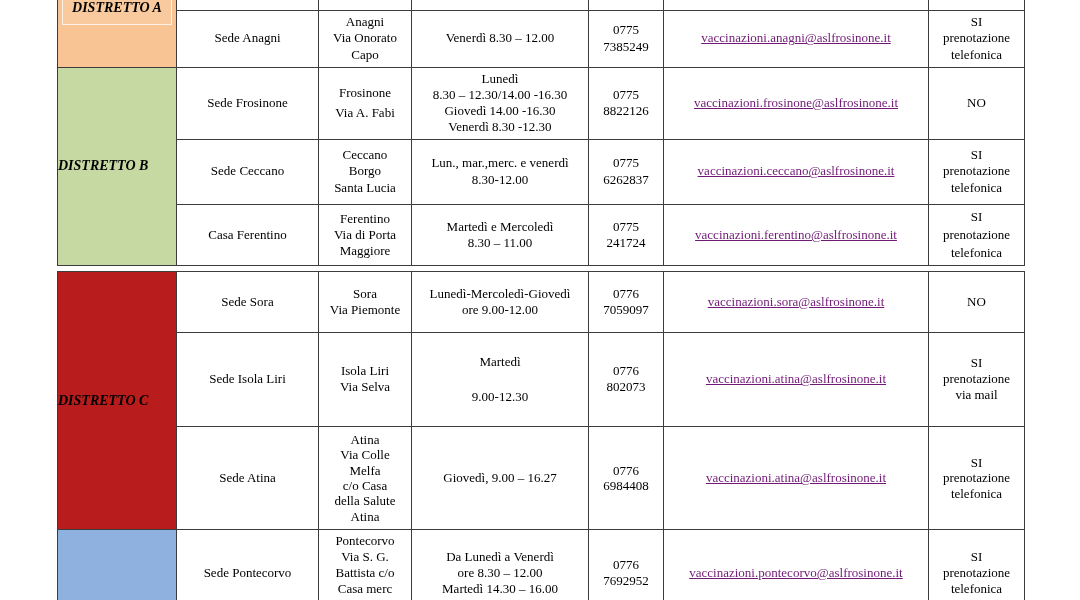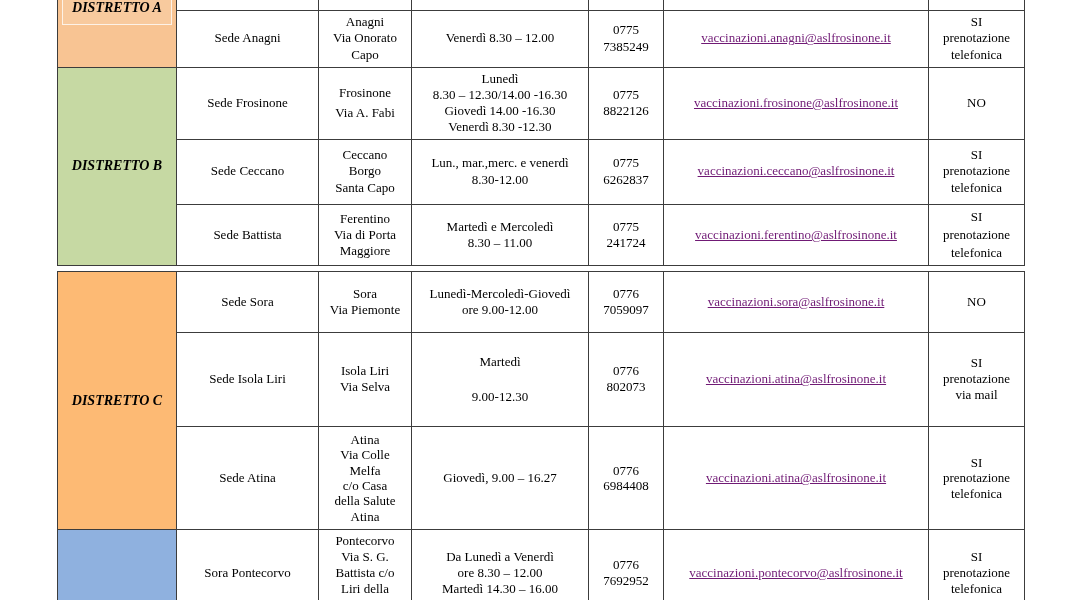--- a/index.html
+++ b/index.html
@@ -31,21 +31,21 @@
   tr.row-sora{height:61px;}
   tr.row-isola{height:60px;}
   tr.row-atina{height:103px;}
   tr.row-pontecorvo{height:87px;}
   tr.row-cassino{height:40px;}
   
   table.t0 tr:first-child td{border-top:none;}
   
   td.district{position:relative;padding:0;overflow:visible;}
   .district-label{font-weight:bold;font-style:italic;font-size:14px;white-space:nowrap;}
-  .ov-center{position:absolute;left:0;top:0;right:0;bottom:0;display:flex;align-items:center;justify-content:center;}
+  .ov-center{position:absolute;left:0;top:0;right:0;bottom:0;display:flex;align-items:center;justify-content:flex-start;}
   .label-box-top{
     position:absolute;left:4px;right:4px;top:-10px;height:33px;
     border:1px solid rgba(255,255,255,0.75);background:rgba(255,255,255,0.10);
     display:flex;align-items:center;justify-content:center;
   }
   .label-box-bottom{
     position:absolute;left:4px;right:4px;top:72px;bottom:-26px;
     border:1px solid rgba(25,60,115,0.40);
     display:flex;align-items:flex-start;justify-content:center;padding-top:9px;
   }
@@ -137,40 +137,40 @@
             <div class="book-line">NO</div>
           </td>
         </tr>
         <tr class="row-ceccano">
           <td>
             <div>Sede Ceccano</div>
           </td>
           <td>
             <div class="addr-line">Ceccano</div>
             <div class="addr-line">Borgo</div>
-            <div class="addr-line">Santa Capo</div>
+            <div class="addr-line">Santa Lucia</div>
           </td>
           <td>
             <div class="sched-line">Lun., mar.,merc. e venerdì</div>
             <div class="sched-line">8.30-12.00</div>
           </td>
           <td>
             <div class="phone-line">0775</div>
             <div class="phone-line">6262837</div>
           </td>
           <td><span class="email">vaccinazioni.ceccano@aslfrosinone.it</span></td>
           <td>
             <div class="book-line">SI</div>
             <div class="book-line">prenotazione</div>
             <div class="book-line">telefonica</div>
           </td>
         </tr>
         <tr class="row-ferentino">
           <td>
-            <div>Sede Battista</div>
+            <div>Casa Ferentino</div>
           </td>
           <td>
             <div class="addr-line">Ferentino</div>
             <div class="addr-line">Via di Porta</div>
             <div class="addr-line">Maggiore</div>
           </td>
           <td>
             <div class="sched-line">Martedì e Mercoledì</div>
             <div class="sched-line">8.30 – 11.00</div>
           </td>
@@ -192,21 +192,21 @@
         <col class="c-district">
         <col class="c-sede">
         <col class="c-address">
         <col class="c-schedule">
         <col class="c-phone">
         <col class="c-email">
         <col class="c-booking">
       </colgroup>
       <tbody>
         <tr class="row-sora">
-          <td class="district" rowspan="3" style="background: #fdba74;">
+          <td class="district" rowspan="3" style="background: #b91c1c;">
             <div class="ov-center">
               <span class="district-label">DISTRETTO C</span>
             </div>
           </td>
           <td>
             <div>Sede Sora</div>
           </td>
           <td>
             <div class="addr-line">Sora</div>
             <div class="addr-line">Via Piemonte</div>
@@ -273,27 +273,27 @@
             <div class="book-line">telefonica</div>
           </td>
         </tr>
         <tr class="row-pontecorvo">
           <td class="district" rowspan="2" style="background: rgb(143, 177, 223);">
             <div class="label-box-bottom">
               <span class="district-label">DISTRETTO D</span>
             </div>
           </td>
           <td>
-            <div>Sora Pontecorvo</div>
+            <div>Sede Pontecorvo</div>
           </td>
           <td>
             <div class="addr-line">Pontecorvo</div>
             <div class="addr-line">Via S. G.</div>
             <div class="addr-line">Battista c/o</div>
-            <div class="addr-line">Liri della</div>
+            <div class="addr-line">Casa merc</div>
             <div class="addr-line">Salute</div>
           </td>
           <td>
             <div class="sched-line">Da Lunedì a Venerdì</div>
             <div class="sched-line">ore 8.30 – 12.00</div>
             <div class="sched-line">Martedì 14.30 – 16.00</div>
           </td>
           <td>
             <div class="phone-line">0776</div>
             <div class="phone-line">7692952</div>

